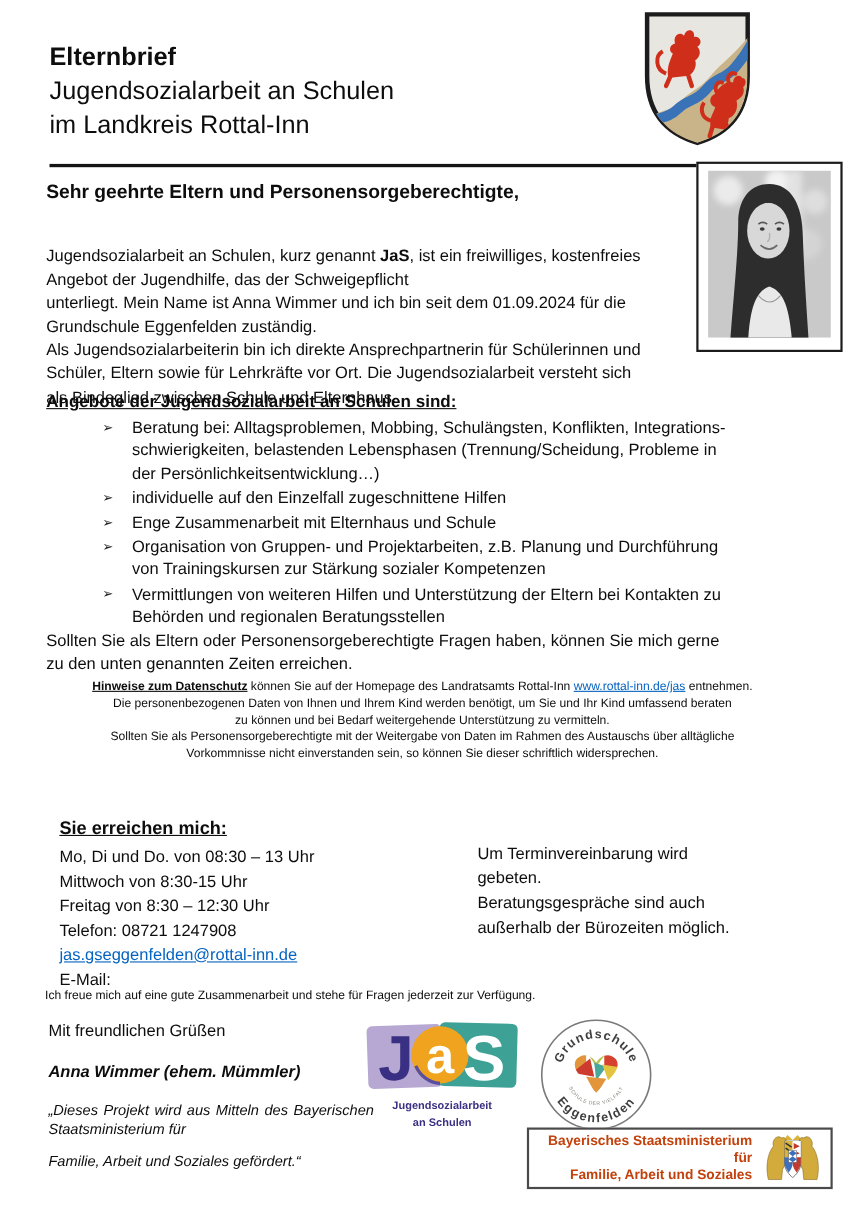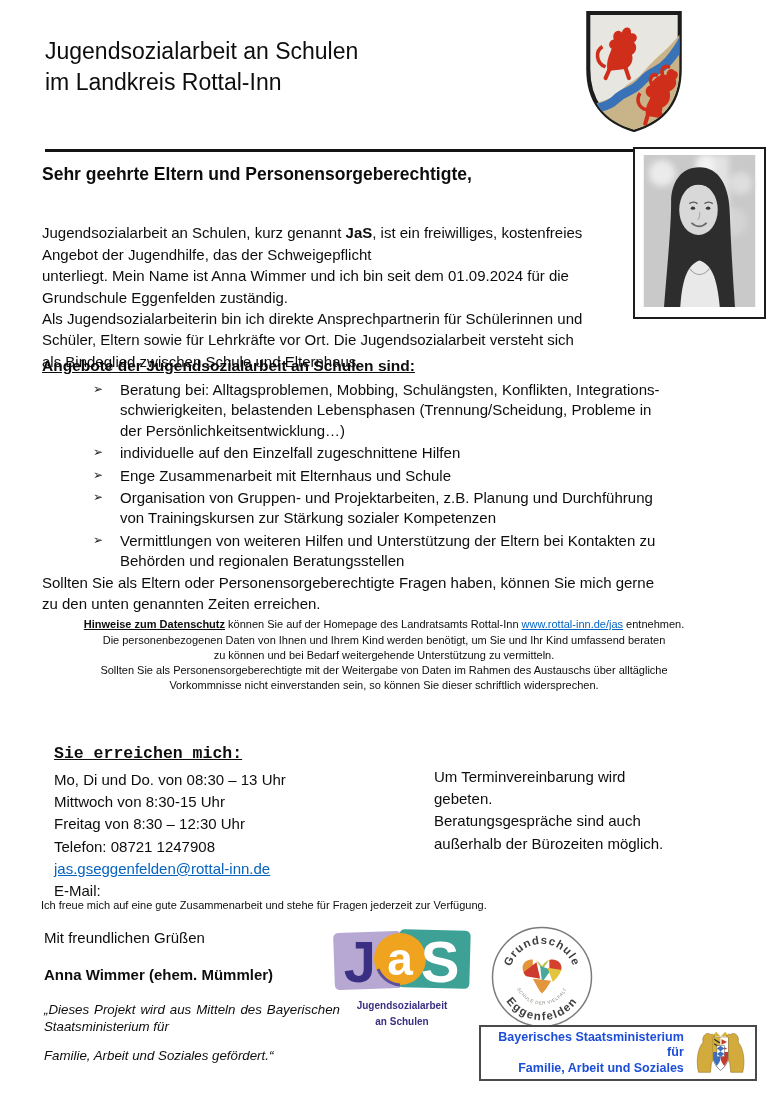--- a/index.html
+++ b/index.html
@@ -2,53 +2,54 @@
 <html><head>
 <meta charset="utf-8">
 <style>
   html,body{margin:0;padding:0;background:#fff;}
   .page{position:relative;width:768px;height:1110px;background:#ffffff;overflow:hidden;
         font-family:"Liberation Sans",sans-serif;color:#0d0d0d;}
   .abs{position:absolute;}
   .pre{white-space:pre-line;}
   .b{font-weight:bold;}
   .u{text-decoration:underline;}
-  .i{}
+  .i{font-style:italic;}
   .title-line{font-size:23px;line-height:31px;}
   .rule{background:#141414;height:3px;}
   .salutation{font-size:17.5px;font-weight:bold;}
   .body-txt{font-size:15px;line-height:21.4px;}
   .offers-h{font-size:15.5px;font-weight:bold;text-decoration:underline;}
   .li{display:flex;margin-bottom:2px;}
   .li .marker{width:27px;flex:0 0 27px;font-size:12px;padding-top:2px;color:#222;}
   .li .txt{font-size:15px;line-height:20.4px;}
   .privacy{font-size:11px;line-height:14.8px;text-align:center;}
   .privacy > div{margin-bottom:1px;}
   .link{color:#0563c1;text-decoration:underline;cursor:pointer;}
-  .contact-h{font-size:16.5px;font-weight:bold;text-decoration:underline;font-family:Liberation Mono, monospace;}
+  .contact-h{font-size:16.5px;font-weight:bold;text-decoration:underline;}
   .contact-line{font-size:15px;line-height:22.2px;}
   .note{font-size:15px;line-height:22.2px;margin-left:20px;}
   .closing{font-size:11px;}
   .sig{font-size:15px;}
   .funding{font-size:13.3px;line-height:16.5px;font-style:italic;width:296px;}
   .funding .just{text-align:justify;}
   .funding .p2{margin-top:13px;}
   .photo-frame{border:2px solid #1b1b1b;background:#fff;padding:6px;}
   .jas-caption{width:140px;text-align:center;font-size:10px;line-height:15.5px;
                font-weight:bold;color:#3a3083;}
   .ministry-box{border:2px solid #4a4a4a;background:#fff;display:flex;align-items:center;
                 justify-content:flex-end;gap:9px;padding:0 7px;box-sizing:border-box;}
-  .ministry-text{color:#1d4ed8;font-size:12.5px;line-height:15.5px;text-align:right;font-weight:bold;}
+  .ministry-text{color:#c2410c;font-size:12.5px;line-height:15.5px;text-align:right;font-weight:bold;}
 </style>
 </head>
 <body>
 
 <div class="page">
 
   <div class="abs" style="left:45px;top:36px;">
+    <div class="title-line b">Elternbrief</div>
     <div class="title-line">Jugendsozialarbeit an Schulen</div>
     <div class="title-line">im Landkreis Rottal-Inn</div>
   </div>
 
   <svg class="abs" style="left:583px;top:8px;" width="102" height="126" viewBox="0 0 100 124">
     <defs>
       <clipPath id="shieldClip">
         <path d="M5,5 H95 V60 C95,94 77,112 50,120 C23,112 5,94 5,60 Z"></path>
       </clipPath>
     </defs>

